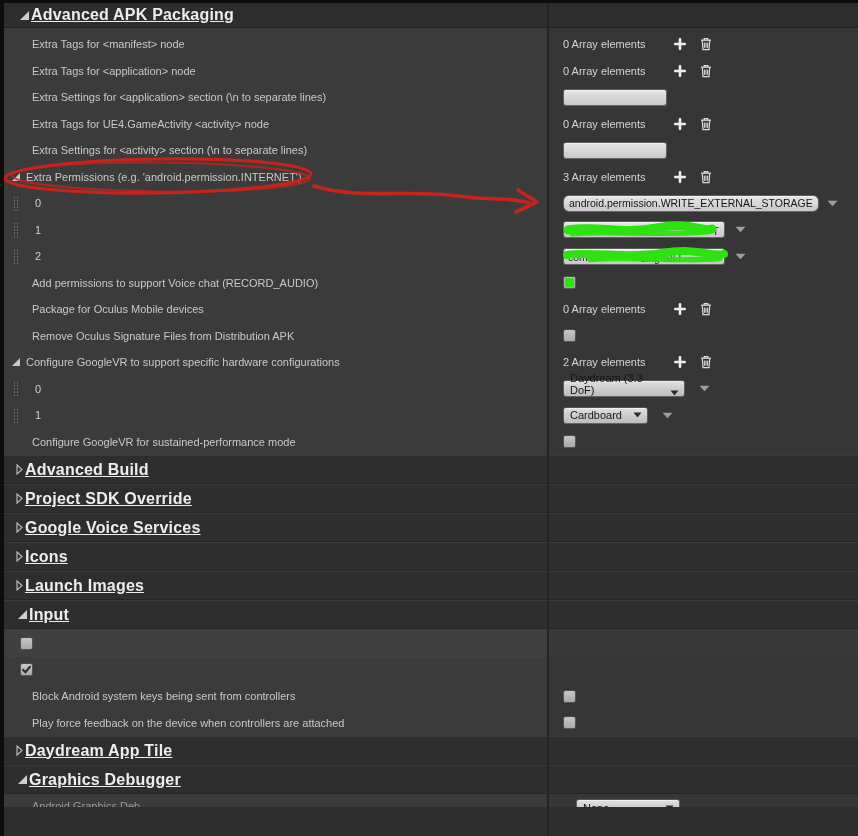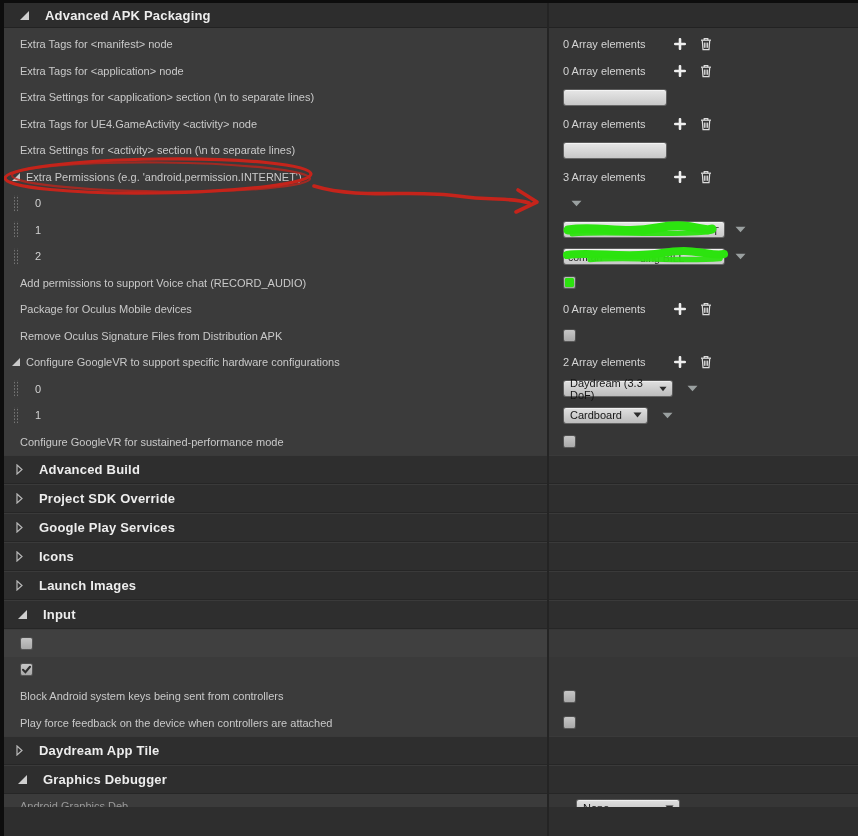--- a/index.html
+++ b/index.html
@@ -7,32 +7,32 @@
          box-sizing:border-box;padding:3px 0 0 4px;font-family:"Liberation Sans",sans-serif;}
   .edge-top{position:absolute;top:0;left:0;width:858px;height:3px;background:#0d0d0d;z-index:60;}
   .edge-left{position:absolute;top:0;left:0;width:4px;height:836px;background:#0d0d0d;z-index:60;}
   .divider{position:absolute;left:547px;top:3px;width:2px;height:833px;background:#242424;z-index:4;}
 
   
   .cat{display:flex;align-items:center;height:29px;box-sizing:border-box;background:#2e2e2e;
        border-top:1px solid #3a3a3a;border-bottom:1px solid #262626;padding-left:12px;}
   .cat-main{display:flex;align-items:center;height:25px;box-sizing:border-box;background:#2d2d2d;
        border-bottom:1px solid #222;padding-left:16px;}
-  .cat-lbl{font-size:13px;font-weight:bold;color:#ededed;margin-left:16px;letter-spacing:.2px;}
+  .cat-lbl{font-size:16px;font-weight:bold;color:#ededed;margin-left:2px;letter-spacing:.2px;text-decoration:underline;}
 
   .tri-exp{width:0;height:0;border-left:9px solid transparent;border-bottom:9px solid #cfcfcf;}
   .tri-row{width:0;height:0;border-left:8px solid transparent;border-bottom:8px solid #c9c9c9;margin-right:6px;}
 
   
   .rows{background:linear-gradient(to right,#3b3b3b 543px,#363636 543px);}
   .rows-top{height:427px;box-sizing:border-box;padding-top:3px;}
   .rows-input{height:107px;box-sizing:border-box;padding-top:1px;}
   .row{display:flex;align-items:center;height:26.5px;}
   .row.hl{background:linear-gradient(to right,#404040 543px,#393939 543px);}
-  .cname{width:543px;height:100%;display:flex;align-items:center;box-sizing:border-box;padding-left:16px;}
+  .cname{width:543px;height:100%;display:flex;align-items:center;box-sizing:border-box;padding-left:28px;}
   .cname.expander{padding-left:8px;}
   .cname.indexed{padding-left:9px;}
   .cval{flex:1;height:100%;display:flex;align-items:center;padding-left:16px;position:relative;z-index:6;}
   .lbl{font-size:11px;color:#c9c9c9;white-space:nowrap;}
   .idx-lbl{font-size:11px;color:#d2d2d2;margin-left:16px;}
   .grip{width:6px;height:17px;background-image:radial-gradient(circle,#757575 0.8px,transparent 1px);
         background-size:3px 3.2px;background-position:0 1px;}
 
   
   .arr{display:flex;align-items:center;}
@@ -193,20 +193,23 @@
       </div>
         </div>
     </div>
 
     <div class="row">
       <div class="cname indexed">
         <span class="grip"></span>
         <span class="idx-lbl">0</span>
       </div>
       <div class="cval">
+        <div class="tfield perm">
+            <span>android.permission.WRITE_EXTERNAL_STORAGE</span>
+          </div>
         <span class="caret-out" style="margin-left:8px;">
             <svg width="11" height="7" viewBox="0 0 11 7">
               <path d="M0.5 0.8 L5.5 6.2 L10.5 0.8 Z" fill="#9aa0a0"></path>
             </svg>
           </span>
       </div>
     </div>
 
     <div class="row">
       <div class="cname indexed">
@@ -319,21 +322,21 @@
       </div>
         </div>
     </div>
 
     <div class="row">
       <div class="cname indexed">
         <span class="grip"></span>
         <span class="idx-lbl">0</span>
       </div>
       <div class="cval">
-        <div class="combo" style="width:110px;">
+        <div class="combo" style="width:122px;align-items:flex-end;">
           <span>Daydream (3.3 DoF)</span>
           <svg width="9" height="6" viewBox="0 0 9 6">
               <path d="M0.5 0.5 L4.5 5.5 L8.5 0.5 Z" fill="#2b2b2b"></path>
             </svg>
         </div>
         <span class="caret-out" style="margin-left:14px;">
             <svg width="11" height="7" viewBox="0 0 11 7">
               <path d="M0.5 0.8 L5.5 6.2 L10.5 0.8 Z" fill="#9aa0a0"></path>
             </svg>
           </span>
@@ -379,21 +382,21 @@
   <div class="cat">
     <svg width="7" height="11" viewBox="0 0 7 11">
         <path d="M1 1 L6 5.5 L1 10 Z" fill="none" stroke="#b8b8b8" stroke-width="1.2"></path>
       </svg>
     <span class="cat-lbl">Project SDK Override</span>
   </div>
   <div class="cat">
     <svg width="7" height="11" viewBox="0 0 7 11">
         <path d="M1 1 L6 5.5 L1 10 Z" fill="none" stroke="#b8b8b8" stroke-width="1.2"></path>
       </svg>
-    <span class="cat-lbl">Google Play Services</span>
+    <span class="cat-lbl">Google Voice Services</span>
   </div>
   <div class="cat">
     <svg width="7" height="11" viewBox="0 0 7 11">
         <path d="M1 1 L6 5.5 L1 10 Z" fill="none" stroke="#b8b8b8" stroke-width="1.2"></path>
       </svg>
     <span class="cat-lbl">Icons</span>
   </div>
   <div class="cat">
     <svg width="7" height="11" viewBox="0 0 7 11">
         <path d="M1 1 L6 5.5 L1 10 Z" fill="none" stroke="#b8b8b8" stroke-width="1.2"></path>

